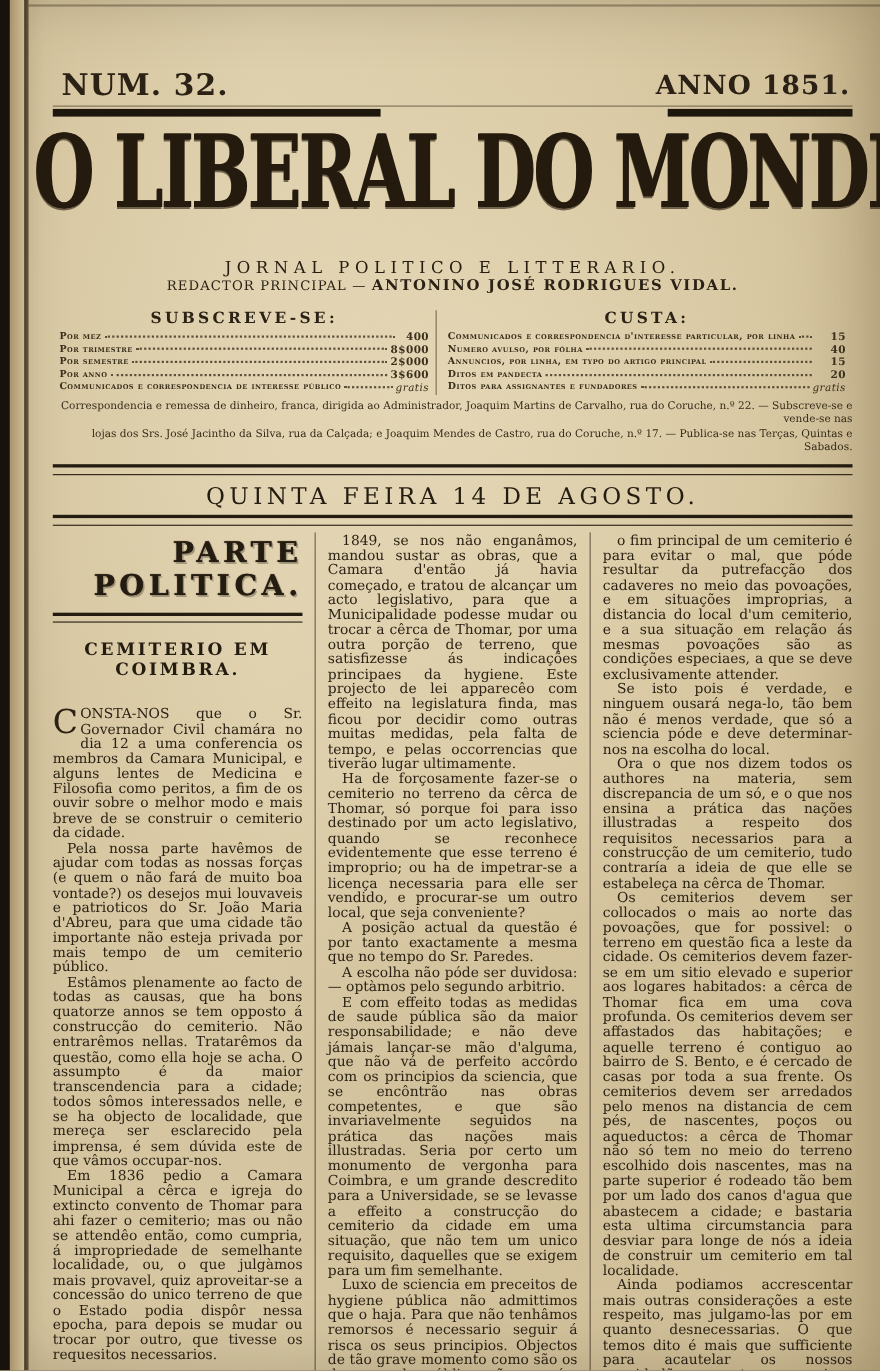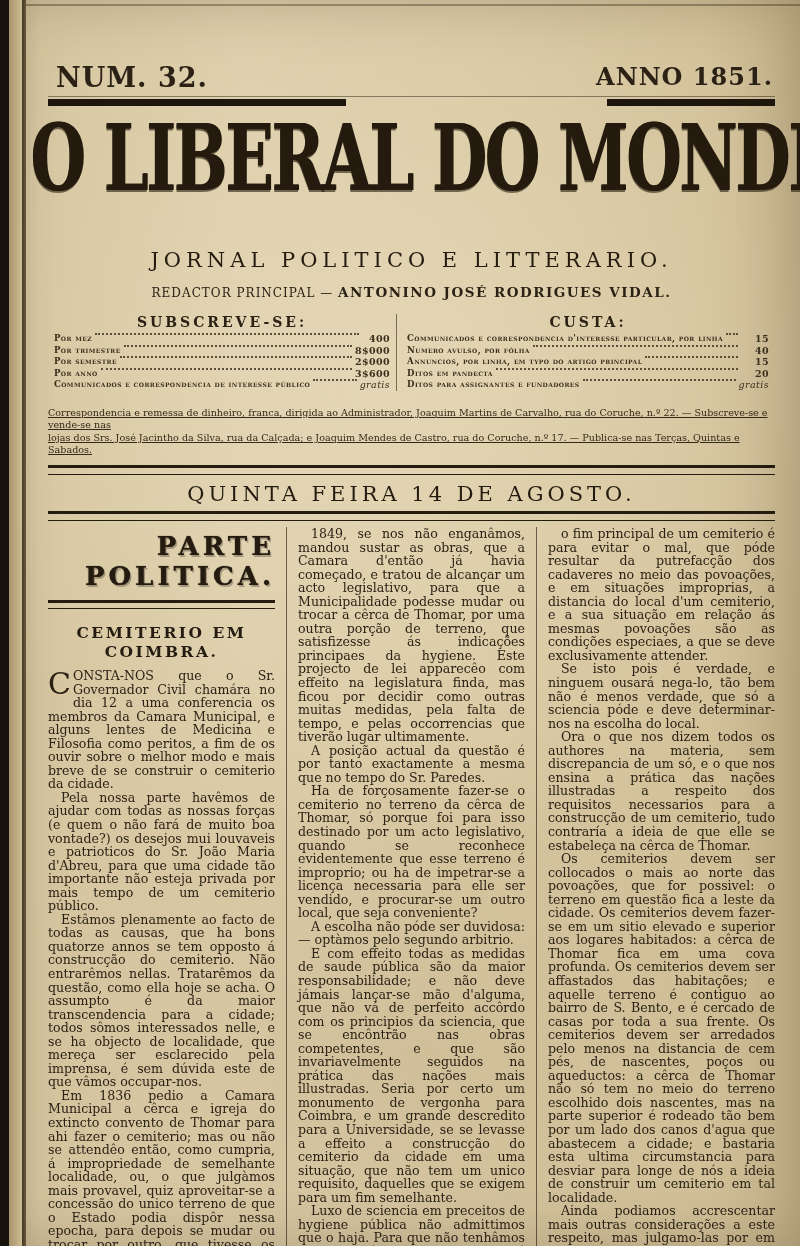--- a/index.html
+++ b/index.html
@@ -34,52 +34,52 @@
   
   .masthead{margin-top:18px;text-align:center;white-space:nowrap;}
   .masthead-inner{
     display:inline-block;
     font-size:61px;font-weight:bold;letter-spacing:-2px;
     transform:scale(1.04,1.5);transform-origin:50% 60%;
     color:#241b0e;
     text-shadow:1px 0 0 #241b0e,0 1px 0 rgba(36,27,14,.6);
     padding:14px 0 20px 0;
   }
-  .subtitle{margin-top:28px;text-align:center;font-size:21px;letter-spacing:5px;color:#251c0f;}
-  .editor-line{margin-top:12px;text-align:center;font-size:12px;letter-spacing:1px;color:#2b2215;}
+  .subtitle{margin-top:14px;text-align:center;font-size:15px;letter-spacing:5px;color:#251c0f;}
+  .editor-line{margin-top:0;text-align:center;font-size:12px;letter-spacing:1px;color:#2b2215;}
   .editor-name{font-weight:bold;font-size:13.5px;letter-spacing:1.5px;}
 
   
   .sub-box{display:flex;margin-top:14px;}
   .sub-col{padding:0 6px;}
   .sub-col.left{width:352px;}
   .sub-col.right{flex:1;border-left:1px solid rgba(46,36,20,0.6);padding-left:10px;}
   .sub-title{text-align:center;font-size:14px;font-weight:bold;letter-spacing:3px;margin-bottom:3px;}
-  .price-row{display:flex;align-items:flex-start;font-size:8.6px;line-height:11.6px;font-variant:small-caps;letter-spacing:.4px;color:#3a2f1c;}
+  .price-row{display:flex;align-items:center;font-size:8.6px;line-height:11.6px;font-variant:small-caps;letter-spacing:.4px;color:#3a2f1c;}
   .pr-label{white-space:nowrap;font-weight:bold;}
   .pr-leader{flex:1;margin:0 3px 2px 3px;border-bottom:2px dotted rgba(58,47,28,.8);min-width:12px;}
   .pr-value{white-space:nowrap;min-width:28px;text-align:right;font-size:9.5px;font-weight:bold;}
   .pr-value.gratis{font-style:italic;font-weight:normal;font-variant:normal;}
-  .imprint{margin-top:16px;text-align:left;font-size:9.6px;line-height:12.5px;color:#342a18;text-decoration:underline;}
+  .imprint{margin-top:5px;text-align:right;font-size:9.6px;line-height:12.5px;color:#342a18;}
 
   
   .rule-heavy{height:6px;border-top:3px solid #241c10;border-bottom:1px solid #241c10;margin-top:8px;}
   .date-line{text-align:center;font-size:21px;letter-spacing:4px;margin:7px 0 5px 0;color:#241c10;}
 
   
   .columns{display:flex;margin-top:6px;align-items:stretch;min-height:818px;}
   .col{width:229px;}
   .col-rule{width:1px;background:rgba(40,31,16,0.65);margin:0 11px;}
   .section-heading{
     text-align:right;font-size:26px;font-weight:bold;letter-spacing:4px;
     color:#241c10;margin-top:4px;
     text-shadow:1.5px 1.5px 0 rgba(36,28,16,0.3),0 0 1px #241c10;
   }
   .double-rule{height:5px;border-top:3px solid #241c10;border-bottom:1px solid #241c10;margin:9px 0 14px 0;}
-  .headline{text-align:center;font-size:15.5px;font-weight:bold;letter-spacing:2.5px;margin-bottom:8px;color:#241c10;}
+  .headline{text-align:center;font-size:15.5px;font-weight:bold;letter-spacing:2.5px;margin-bottom:24px;color:#241c10;}
   .body p{
     margin:0;padding:0;
     font-size:12.6px;line-height:13.55px;
     text-align:justify;text-indent:13px;
     color:#2b2215;
   }
   .body p.first-par{text-indent:0;}
   .dropcap{float:left;font-size:30px;line-height:26px;padding:2px 2px 0 0;font-weight:normal;}
 </style>
 </head>
@@ -191,22 +191,22 @@
             <p class="first-par"><span class="dropcap">C</span>ONSTA-NOS que o Sr. Governador Civil chamára no dia 12 a uma conferencia os membros da Camara Municipal, e alguns lentes de Medicina e Filosofia como peritos, a fim de os ouvir sobre o melhor modo e mais breve de se construir o cemiterio da cidade.</p>
             <p>Pela nossa parte havêmos de ajudar com todas as nossas forças (e quem o não fará de muito boa vontade?) os desejos mui louvaveis e patrioticos do Sr. João Maria d'Abreu, para que uma cidade tão importante não esteja privada por mais tempo de um cemiterio público.</p>
             <p>Estâmos plenamente ao facto de todas as causas, que ha bons quatorze annos se tem opposto á construcção do cemiterio. Não entrarêmos nellas. Tratarêmos da questão, como ella hoje se acha. O assumpto é da maior transcendencia para a cidade; todos sômos interessados nelle, e se ha objecto de localidade, que mereça ser esclarecido pela imprensa, é sem dúvida este de que vâmos occupar-nos.</p>
             <p>Em 1836 pedio a Camara Municipal a cêrca e igreja do extincto convento de Thomar para ahi fazer o cemiterio; mas ou não se attendêo então, como cumpria, á impropriedade de semelhante localidade, ou, o que julgàmos mais provavel, quiz aproveitar-se a concessão do unico terreno de que o Estado podia dispôr nessa epocha, para depois se mudar ou trocar por outro, que tivesse os requesitos necessarios.</p>
           </div>
       </div>
       <div class="col-rule"></div>
       <div class="col">
         <div class="body" id="colbody2">
             <p>1849, se nos não enganâmos, mandou sustar as obras, que a Camara d'então já havia começado, e tratou de alcançar um acto legislativo, para que a Municipalidade podesse mudar ou trocar a cêrca de Thomar, por uma outra porção de terreno, que satisfizesse ás indicações principaes da hygiene. Este projecto de lei apparecêo com effeito na legislatura finda, mas ficou por decidir como outras muitas medidas, pela falta de tempo, e pelas occorrencias que tiverão lugar ultimamente.</p>
+            <p>Ha de forçosamente fazer-se o cemiterio no terreno da cêrca de Thomar, só porque foi para isso destinado por um acto legislativo, quando se reconhece evidentemente que esse terreno é improprio; ou ha de impetrar-se a licença necessaria para elle ser vendido, e procurar-se um outro local, que seja conveniente?</p>
             <p>A posição actual da questão é por tanto exactamente a mesma que no tempo do Sr. Paredes.</p>
-            <p>Ha de forçosamente fazer-se o cemiterio no terreno da cêrca de Thomar, só porque foi para isso destinado por um acto legislativo, quando se reconhece evidentemente que esse terreno é improprio; ou ha de impetrar-se a licença necessaria para elle ser vendido, e procurar-se um outro local, que seja conveniente?</p>
             <p>A escolha não póde ser duvidosa: — optàmos pelo segundo arbitrio.</p>
             <p>E com effeito todas as medidas de saude pública são da maior responsabilidade; e não deve jámais lançar-se mão d'alguma, que não vá de perfeito accôrdo com os principios da sciencia, que se encôntrão nas obras competentes, e que são invariavelmente seguidos na prática das nações mais illustradas. Seria por certo um monumento de vergonha para Coimbra, e um grande descredito para a Universidade, se se levasse a effeito a construcção do cemiterio da cidade em uma situação, que não tem um unico requisito, daquelles que se exigem para um fim semelhante.</p>
             <p>Luxo de sciencia em preceitos de hygiene pública não admittimos que o haja. Para que não tenhâmos remorsos é necessario seguir á risca os seus principios. Objectos de tão grave momento como são os de a saude pública não convém tratar-se com leveza, e qualquer descuido póde muitas vezes ser um crime. Não têmos que appellar para a experiencia, quando o objecto é todo de prevenção; e é por outro lado evidentissimo, que, se</p>
           </div>
       </div>
       <div class="col-rule"></div>
       <div class="col">
         <div class="body" id="colbody3">
             <p>o fim principal de um cemiterio é para evitar o mal, que póde resultar da putrefacção dos cadaveres no meio das povoações, e em situações improprias, a distancia do local d'um cemiterio, e a sua situação em relação ás mesmas povoações são as condições especiaes, a que se deve exclusivamente attender.</p>
             <p>Se isto pois é verdade, e ninguem ousará nega-lo, tão bem não é menos verdade, que só a sciencia póde e deve determinar-nos na escolha do local.</p>

